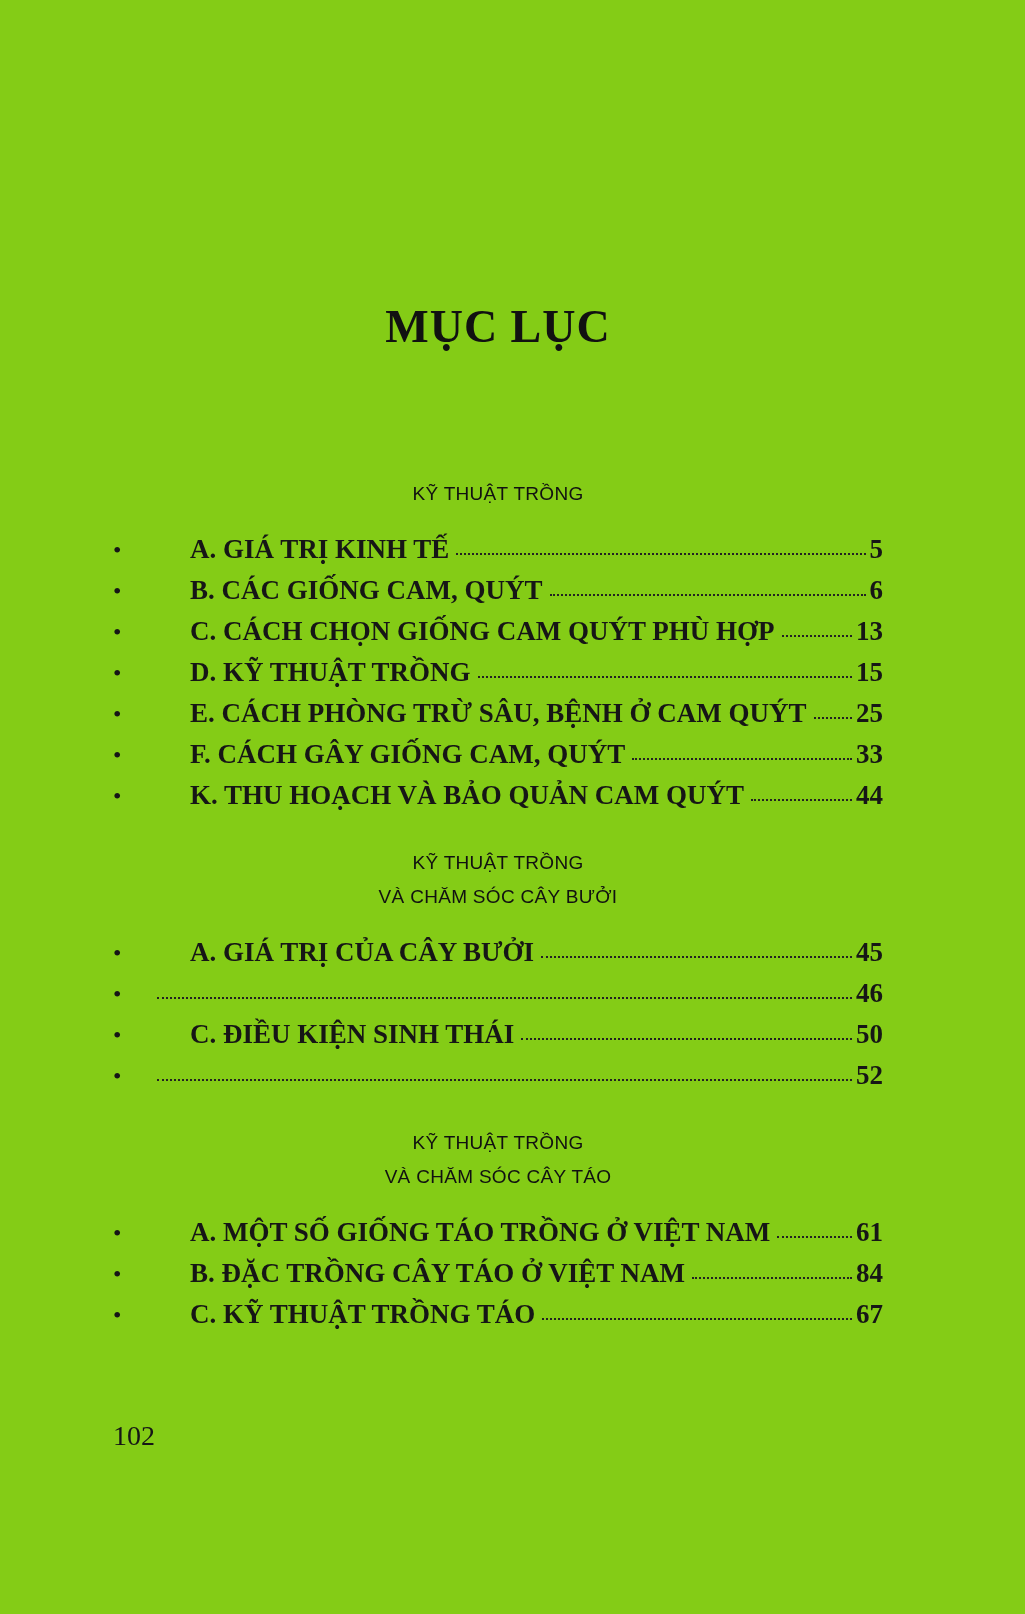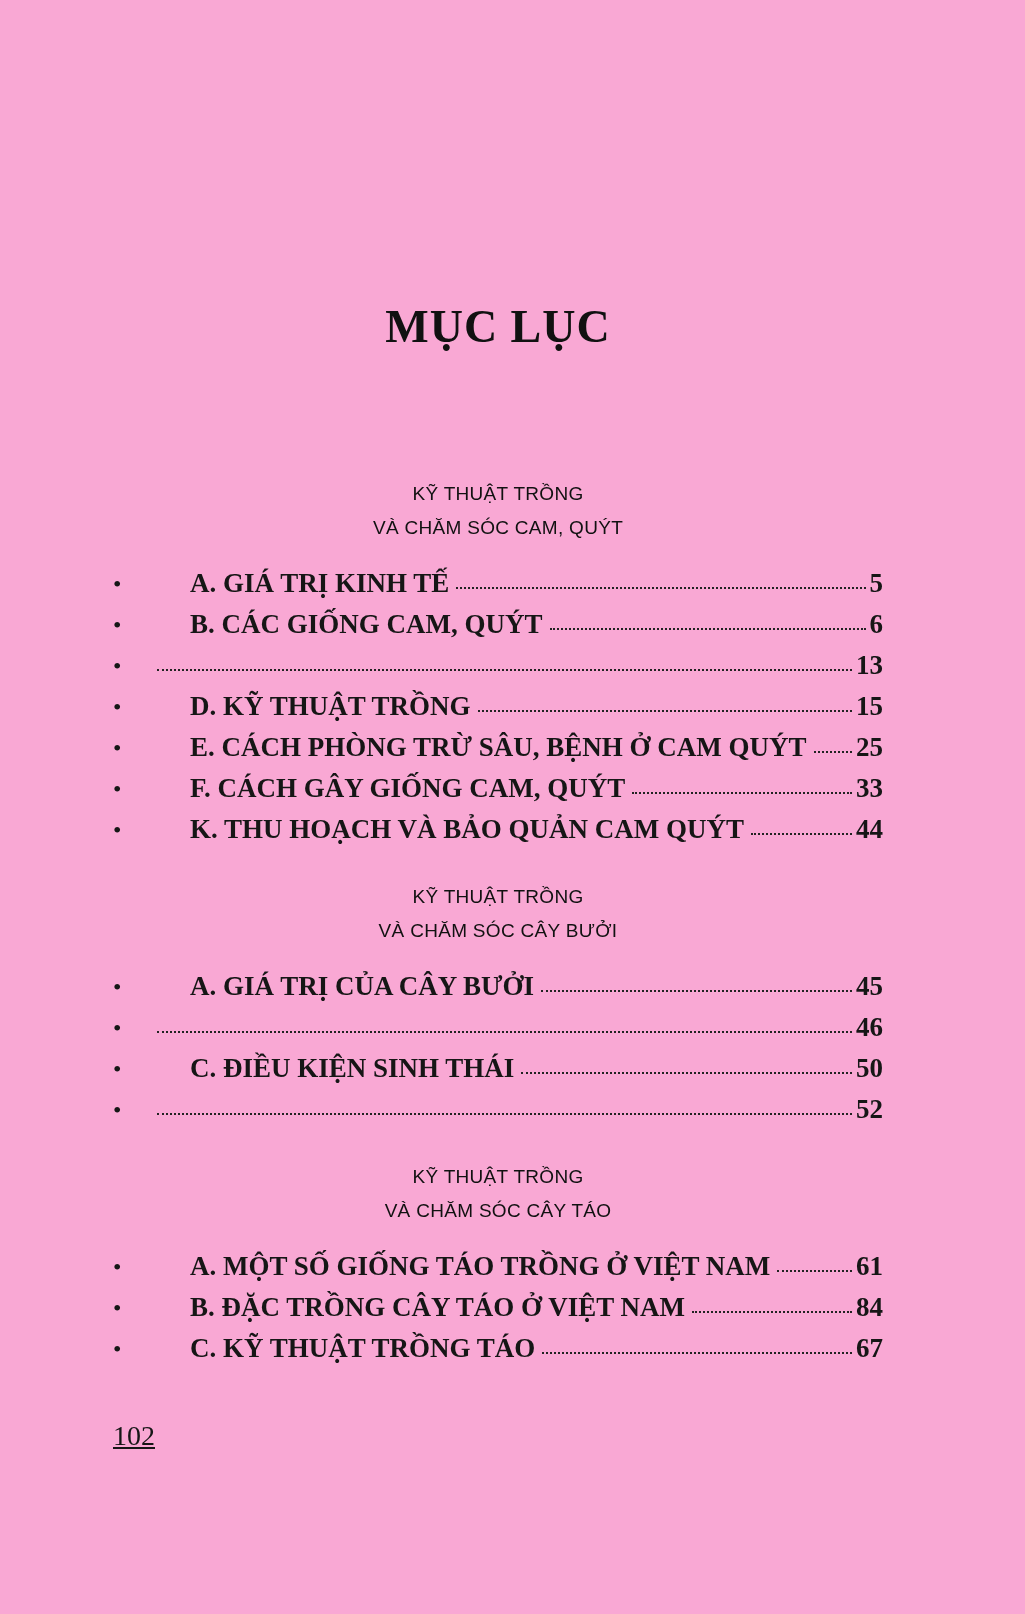--- a/index.html
+++ b/index.html
@@ -8,21 +8,21 @@
     width: 1025px;
     height: 1614px;
     position: relative;
     font-family: "Liberation Serif", serif;
     color: #161616;
     overflow: hidden;
   }
   .page {
     position: absolute;
     inset: 0;
-    background: #f9a8d4;
+    background: #84cc16;
   }
   .content {
     margin-left: 113px;
     width: 770px;
   }
   .title {
     padding-top: 300px;
     text-align: center;
     font-family: "Liberation Serif", serif;
     font-weight: bold;
@@ -72,51 +72,50 @@
     flex: 0 0 auto;
     text-align: right;
   }
   .folio {
     position: absolute;
     left: 113px;
     top: 1420px;
     font-size: 28px;
     font-weight: normal;
     color: #161616;
-    text-decoration: underline;
   }
 </style>
 </head>
 <body>
 
 <div class="page">
   <div class="content">
 
     <h1 class="title">MỤC LỤC</h1>
 
     <section class="toc-section first">
       <h2 class="section-heading">
         <span class="heading-line">KỸ THUẬT TRỒNG</span>
-        <span class="heading-line">VÀ CHĂM SÓC CAM, QUÝT</span>
       </h2>
       <div class="toc-list">
         <div class="toc-entry">
           <span class="bullet">•</span>
           <span class="entry-label">A. GIÁ TRỊ KINH TẾ</span>
           <span class="leader"></span>
           <span class="entry-page">5</span>
         </div>
         <div class="toc-entry">
           <span class="bullet">•</span>
           <span class="entry-label">B. CÁC GIỐNG CAM, QUÝT</span>
           <span class="leader"></span>
           <span class="entry-page">6</span>
         </div>
         <div class="toc-entry">
           <span class="bullet">•</span>
+          <span class="entry-label">C. CÁCH CHỌN GIỐNG CAM QUÝT PHÙ HỢP</span>
           <span class="leader"></span>
           <span class="entry-page">13</span>
         </div>
         <div class="toc-entry">
           <span class="bullet">•</span>
           <span class="entry-label">D. KỸ THUẬT TRỒNG</span>
           <span class="leader"></span>
           <span class="entry-page">15</span>
         </div>
         <div class="toc-entry">

